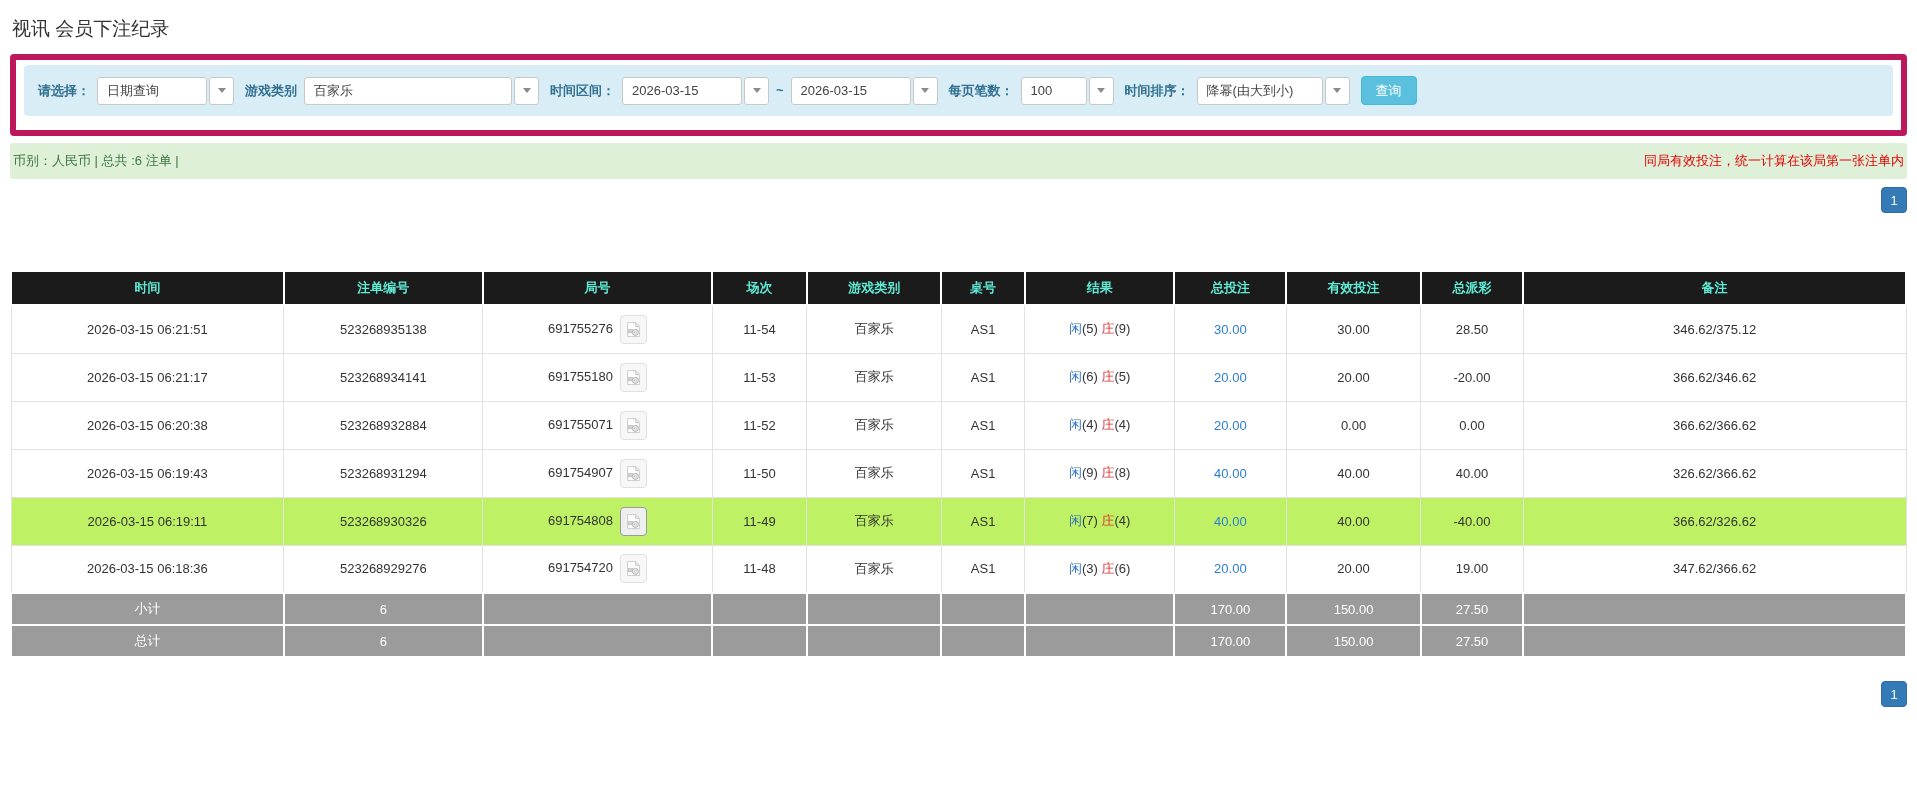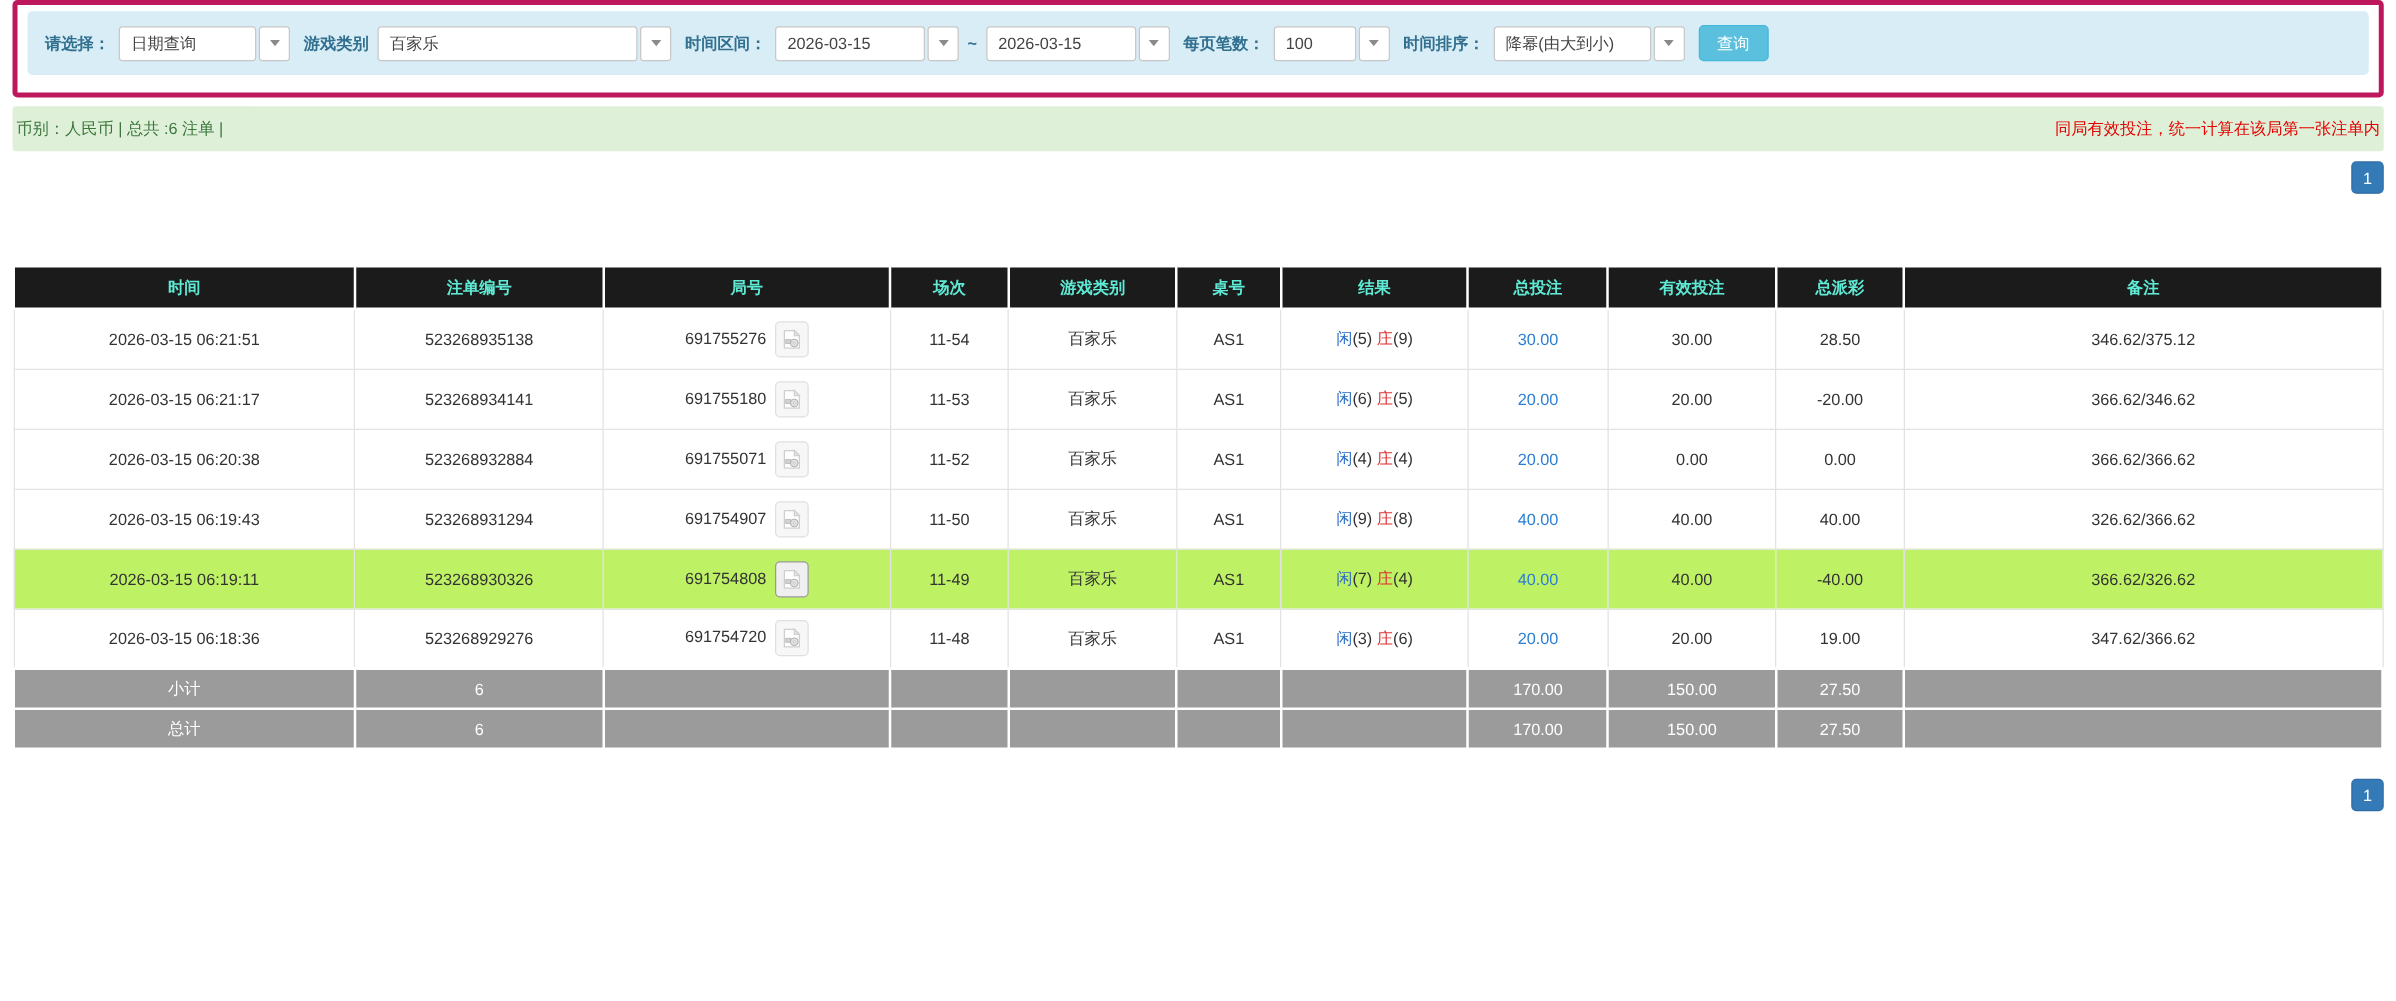--- a/index.html
+++ b/index.html
@@ -12,21 +12,21 @@
 
   .page-title {
     font-size: 19px;
     font-weight: 400;
     color: #333;
     margin: 16px 0 12px 2px;
   }
 
   
   .filter-panel {
-    border: 4px solid #be185d;
+    border: 6px solid #be185d;
     border-radius: 4px;
     background: #fff;
     padding: 5px 8px 14px 8px;
   }
   .filter-bar {
     background: #d9edf7;
     border-radius: 4px;
     padding: 11px 10px;
     display: flex;
     align-items: center;
@@ -160,20 +160,21 @@
     vertical-align: middle;
     cursor: pointer;
   }
   tr.hl .clip-btn { border-color: #9a9a9a; background: #efefef; }
 </style>
 </head>
 <body>
 
 <div class="container">
 
+  <h1 class="page-title">视讯 会员下注纪录</h1>
 
   <div class="filter-panel">
     <div class="filter-bar">
 
       <span class="f-label">请选择：</span>
       <div class="combo w-select">
         <div class="combo-text">日期查询</div>
         <div class="combo-arrow"></div>
       </div>
 

